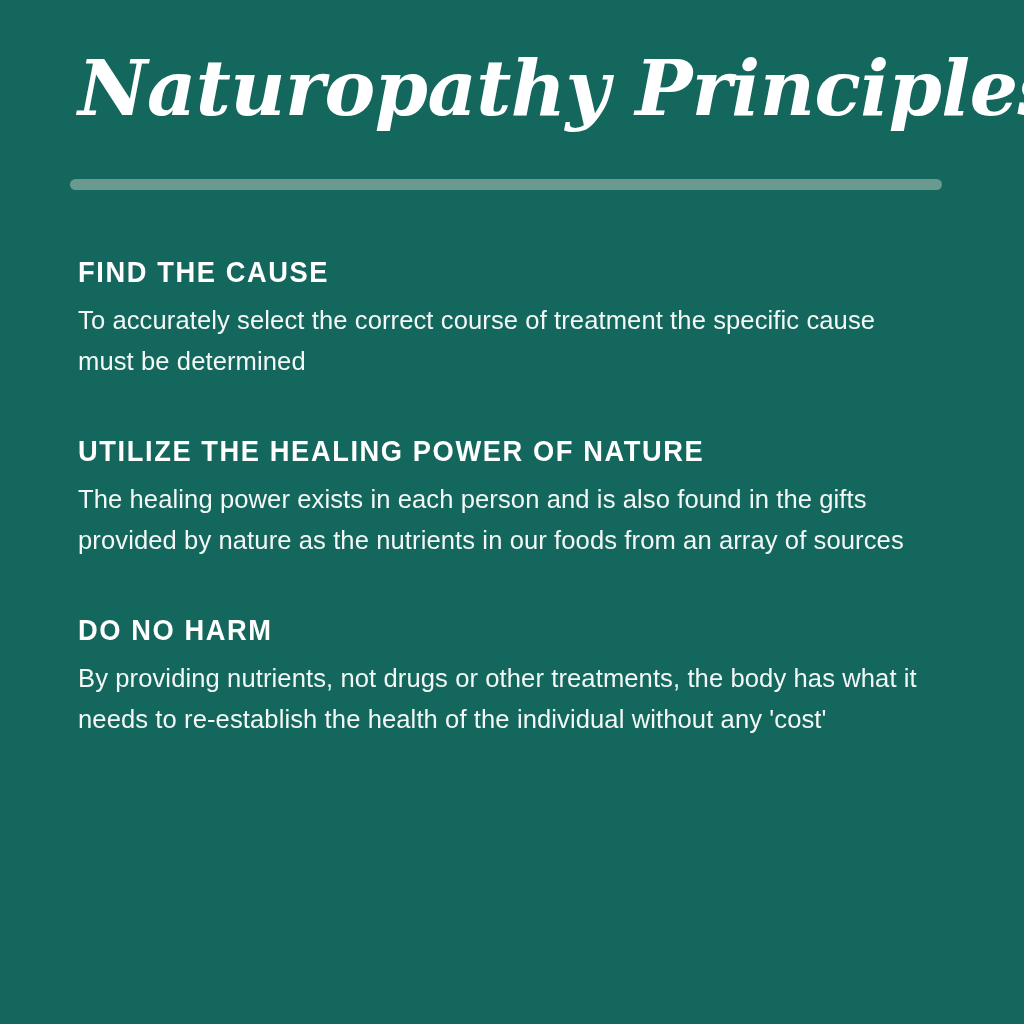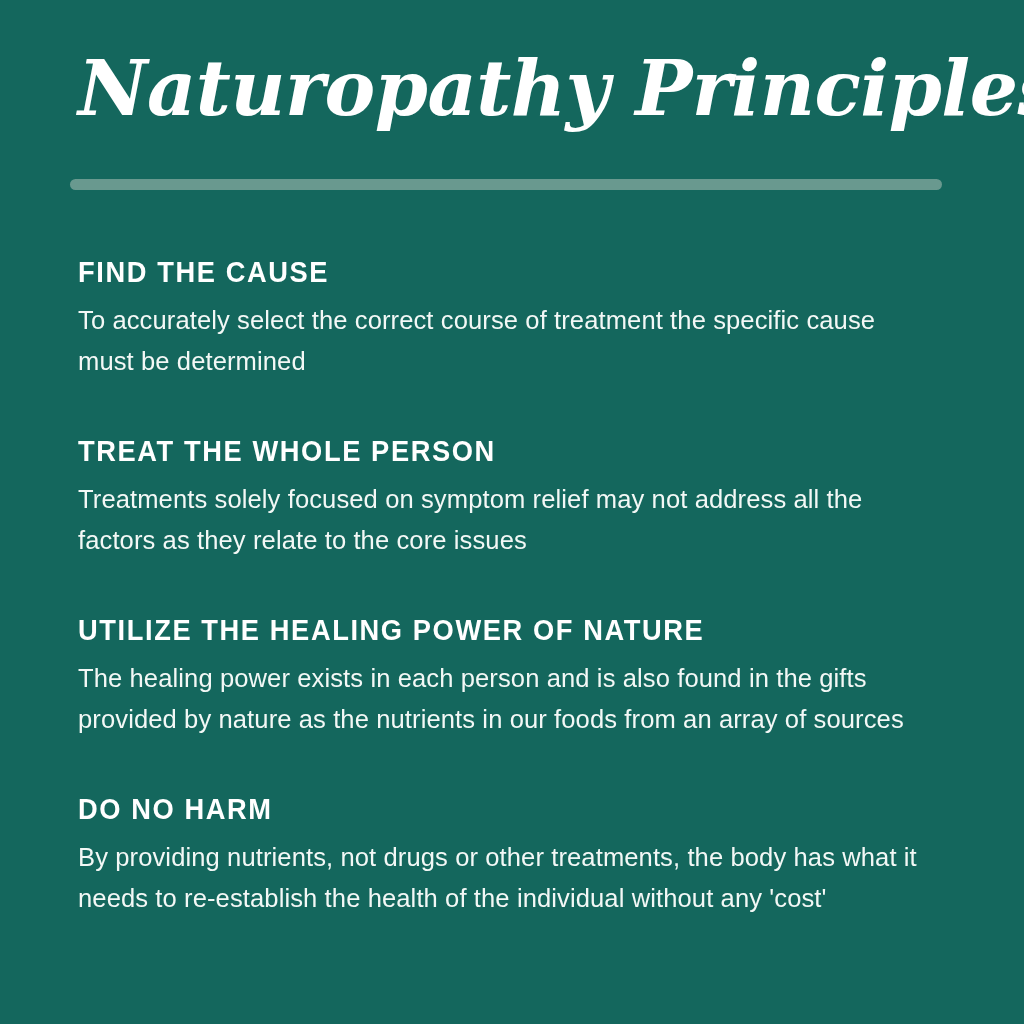--- a/index.html
+++ b/index.html
@@ -93,24 +93,20 @@
 
   <div class="divider"></div>
 
   <div class="sections">
 
     <div class="section">
       <h2 class="sec-heading">FIND THE CAUSE</h2>
       <p class="sec-body">To accurately select the correct course of treatment the specific cause must be determined</p>
     </div>
 
-    <div class="section">
-      <h2 class="sec-heading">TREAT THE WHOLE PERSON</h2>
-      <p class="sec-body">Treatments solely focused on symptom relief may not address all the factors as they relate to the core issues</p>
-    </div>
 
     <div class="section">
       <h2 class="sec-heading">UTILIZE THE HEALING POWER OF NATURE</h2>
       <p class="sec-body">The healing power exists in each person and is also found in the gifts provided by nature as the nutrients in our foods from an array of sources</p>
     </div>
 
     <div class="section">
       <h2 class="sec-heading">DO NO HARM</h2>
       <p class="sec-body">By providing nutrients, not drugs or other treatments, the body has what it needs to re-establish the health of the individual without any 'cost'</p>
     </div>

